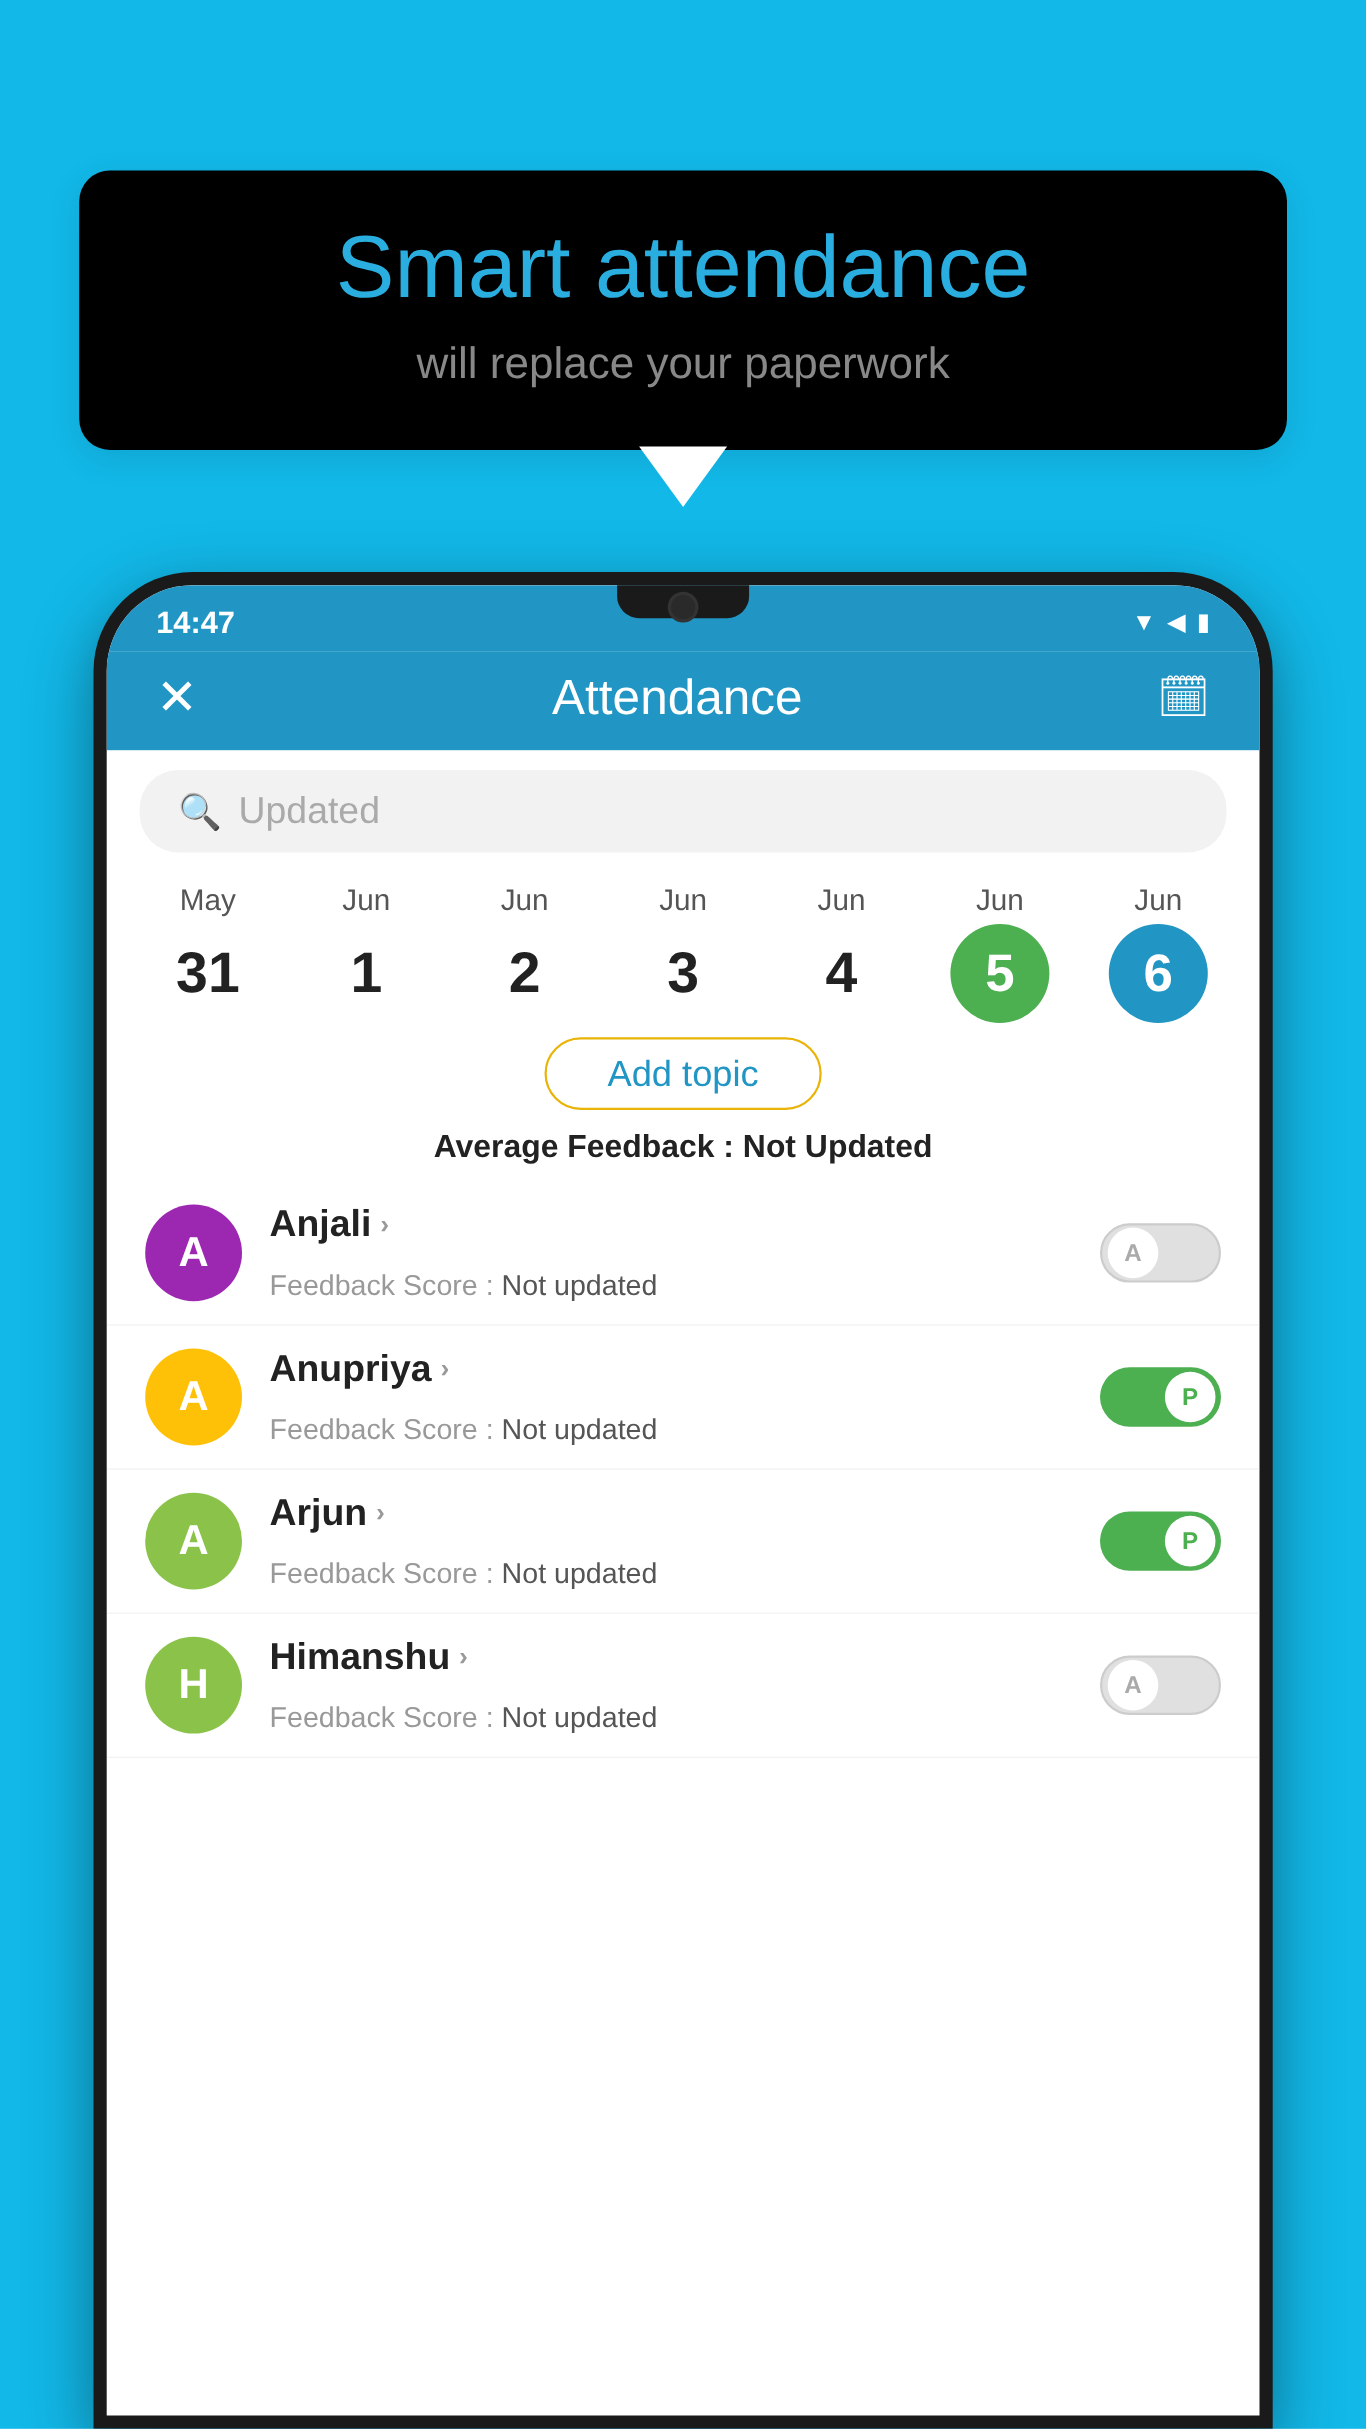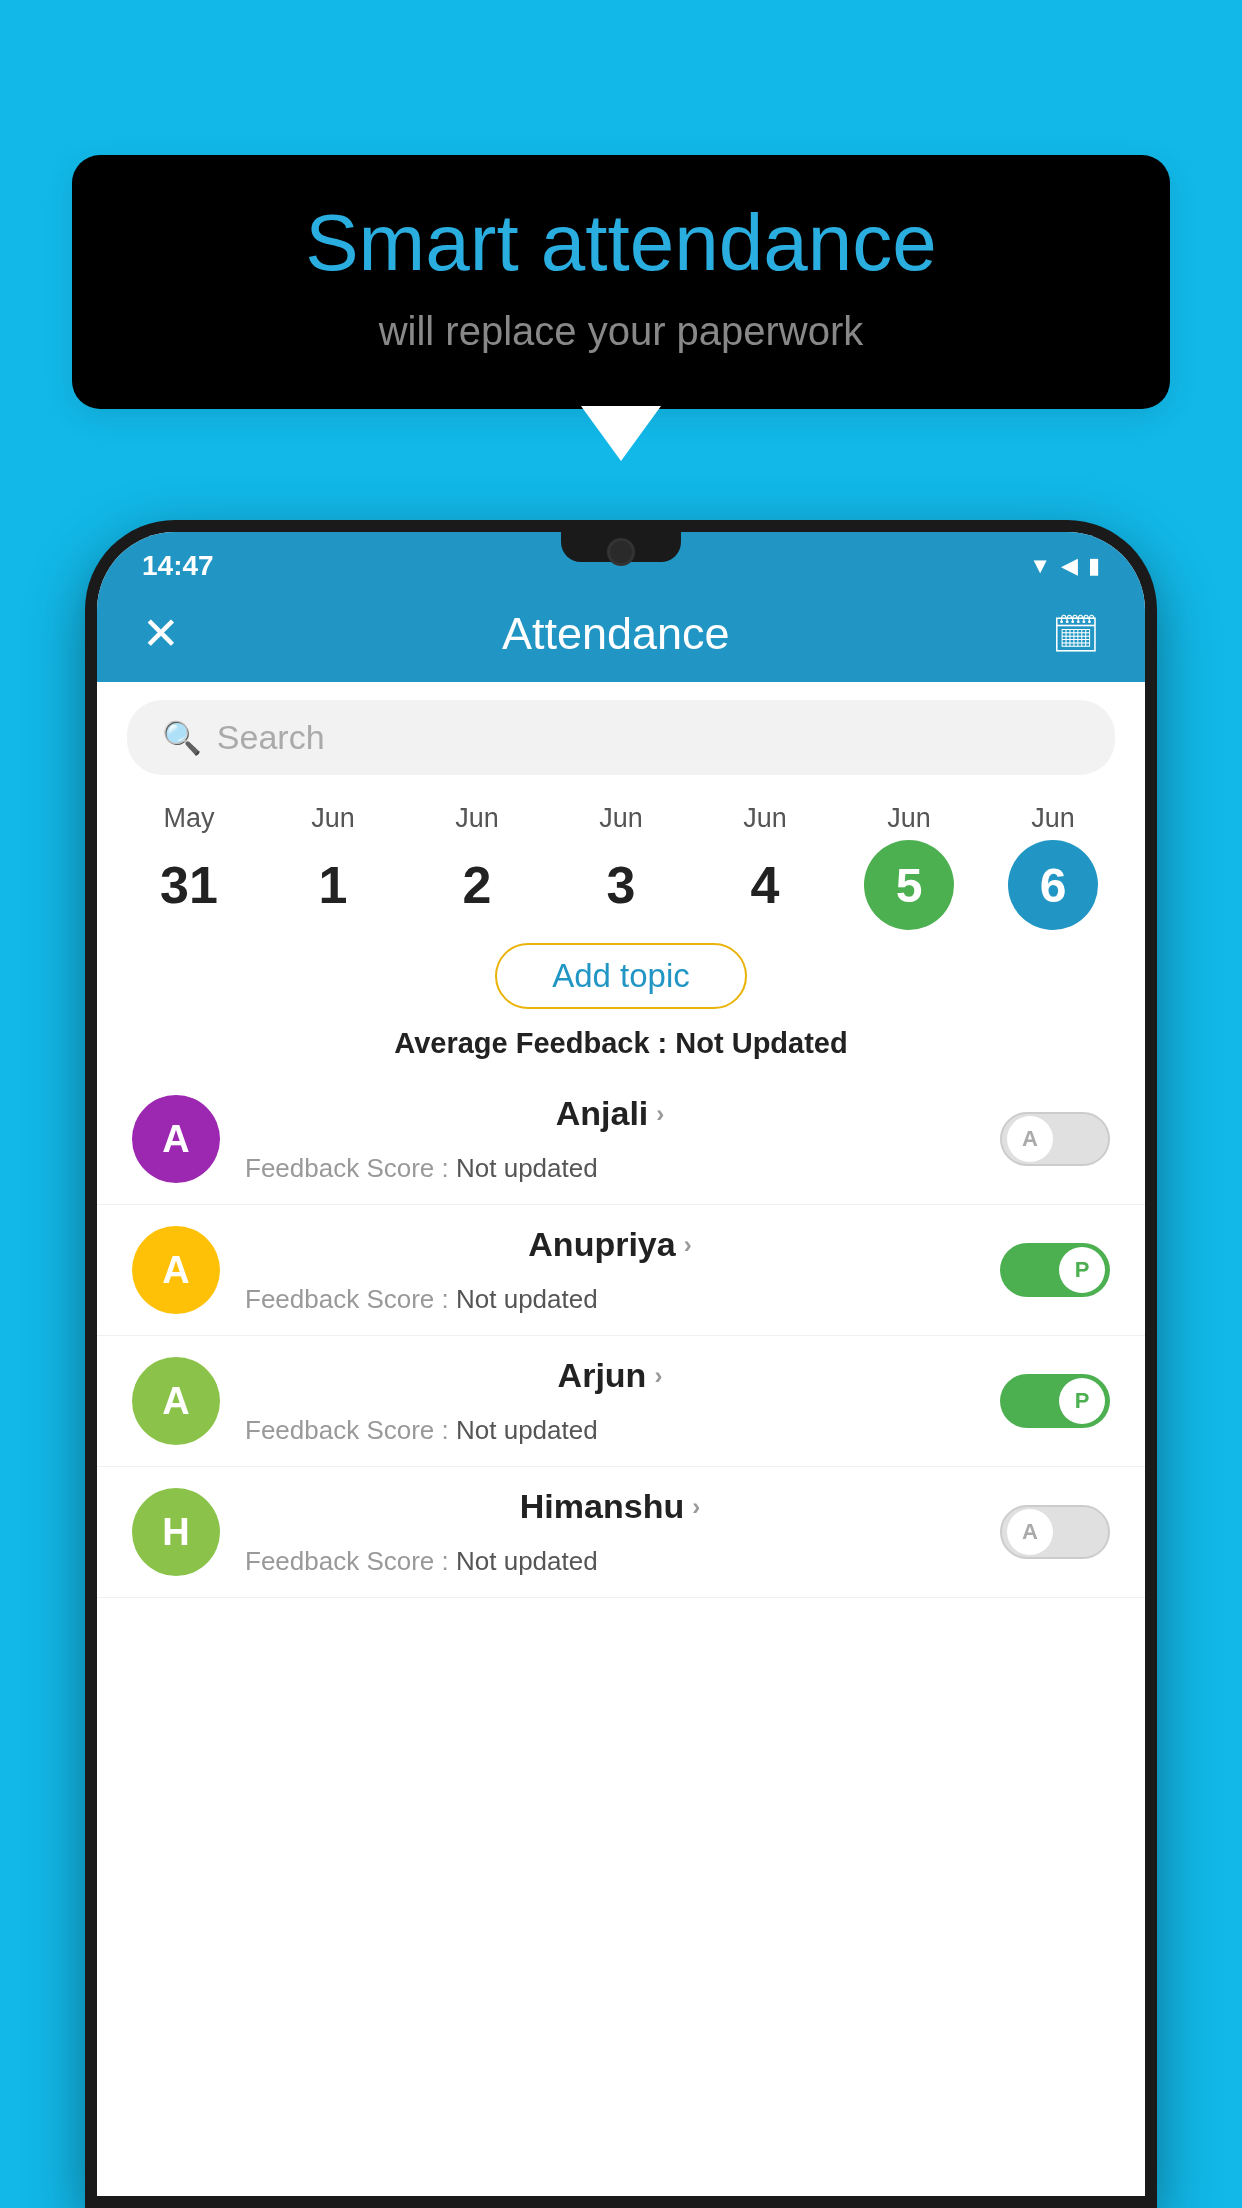--- a/index.html
+++ b/index.html
@@ -290,21 +290,20 @@
       flex: 1;
     }
 
     .student-name {
       font-size: 34px;
       font-weight: 600;
       color: #222;
       display: flex;
       align-items: center;
       gap: 8px;
-      justify-content: center;
     }
 
     .student-name .chevron {
       font-size: 24px;
       color: #999;
     }
 
     .student-feedback {
       font-size: 26px;
       color: #999;
@@ -387,21 +386,21 @@
     </div>
 
     <div class="app-header">
       <span class="header-close">✕</span>
       <span class="header-title">Attendance</span>
       <span class="header-calendar">🗓</span>
     </div>
 
     <div class="search-bar">
       <span class="search-icon">🔍</span>
-      <span class="search-text">Search</span>
+      <span class="search-text">Updated</span>
     </div>
 
     <div class="calendar-strip">
     <div class="calendar-col">
           <div class="cal-month">May</div>
           <div class="cal-day">31</div>
         </div>
         <div class="calendar-col">
           <div class="cal-month">Jun</div>
           <div class="cal-day">1</div>

